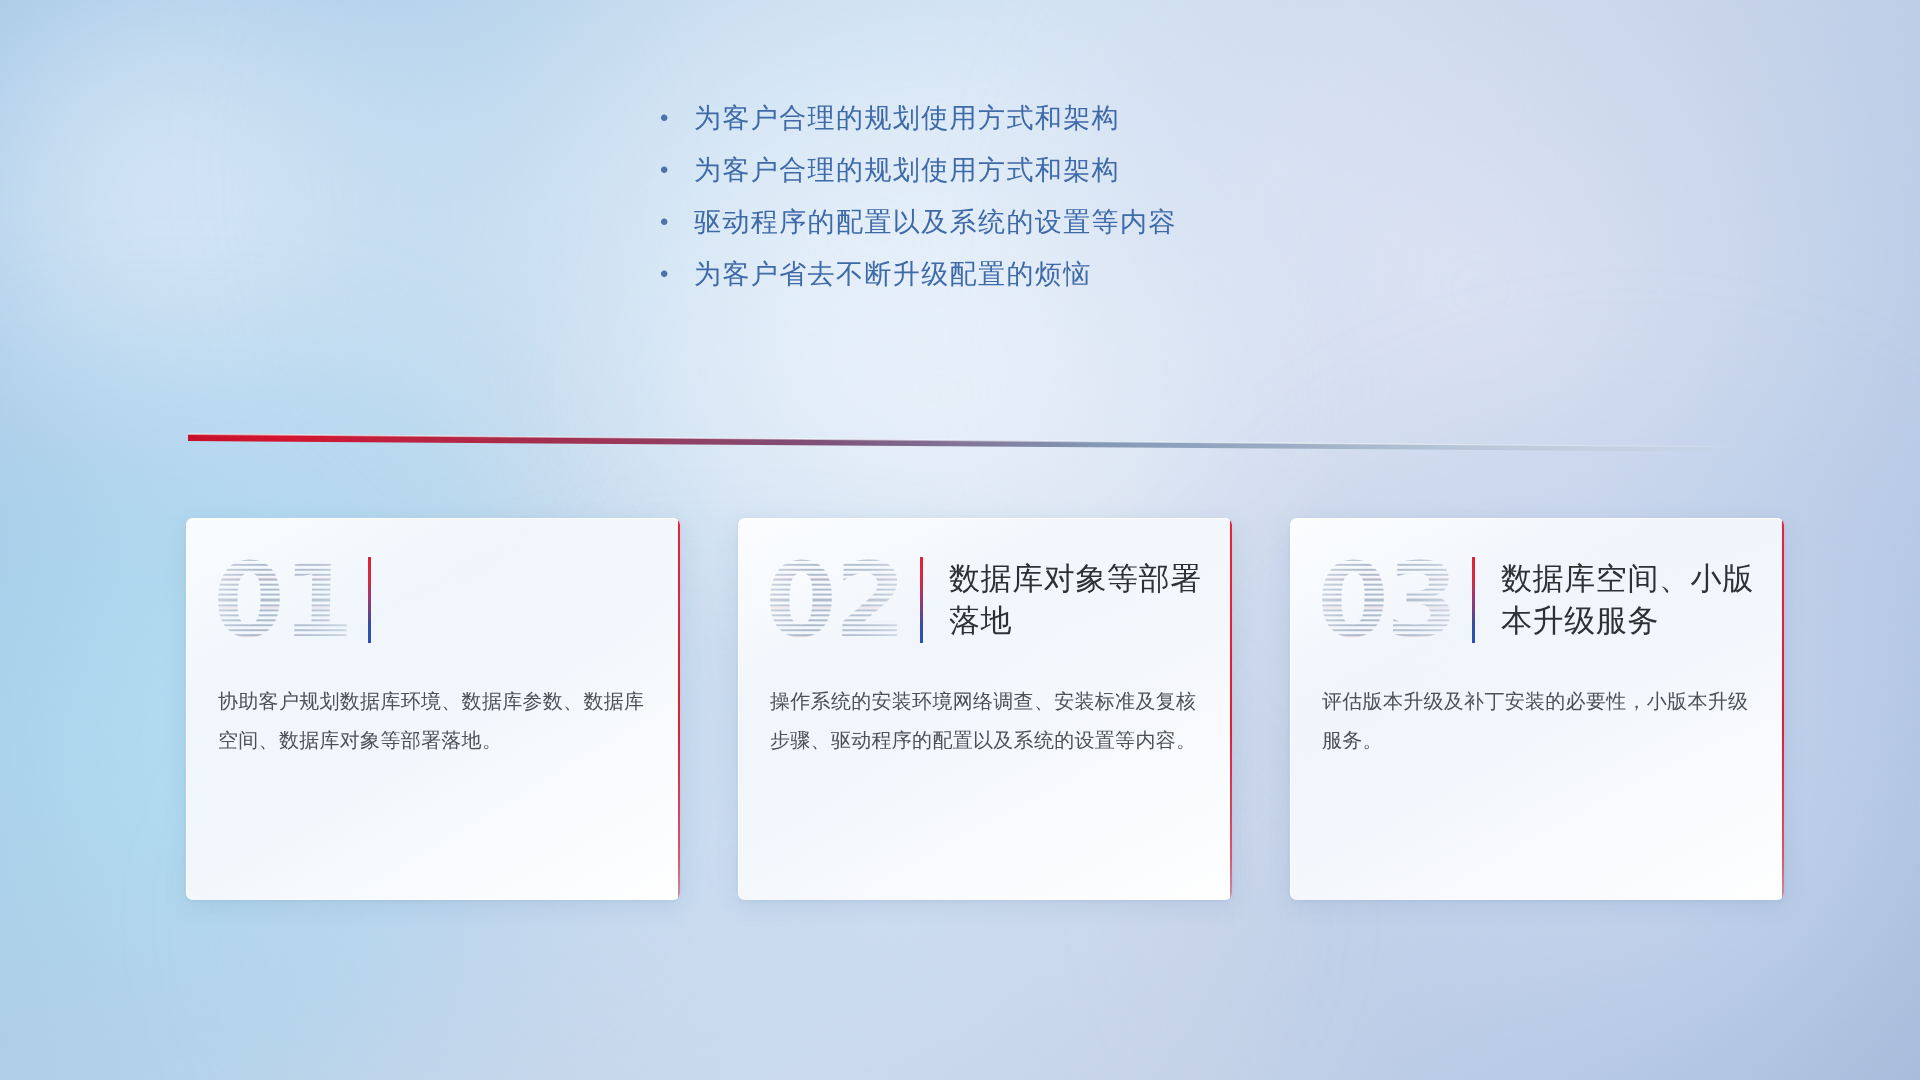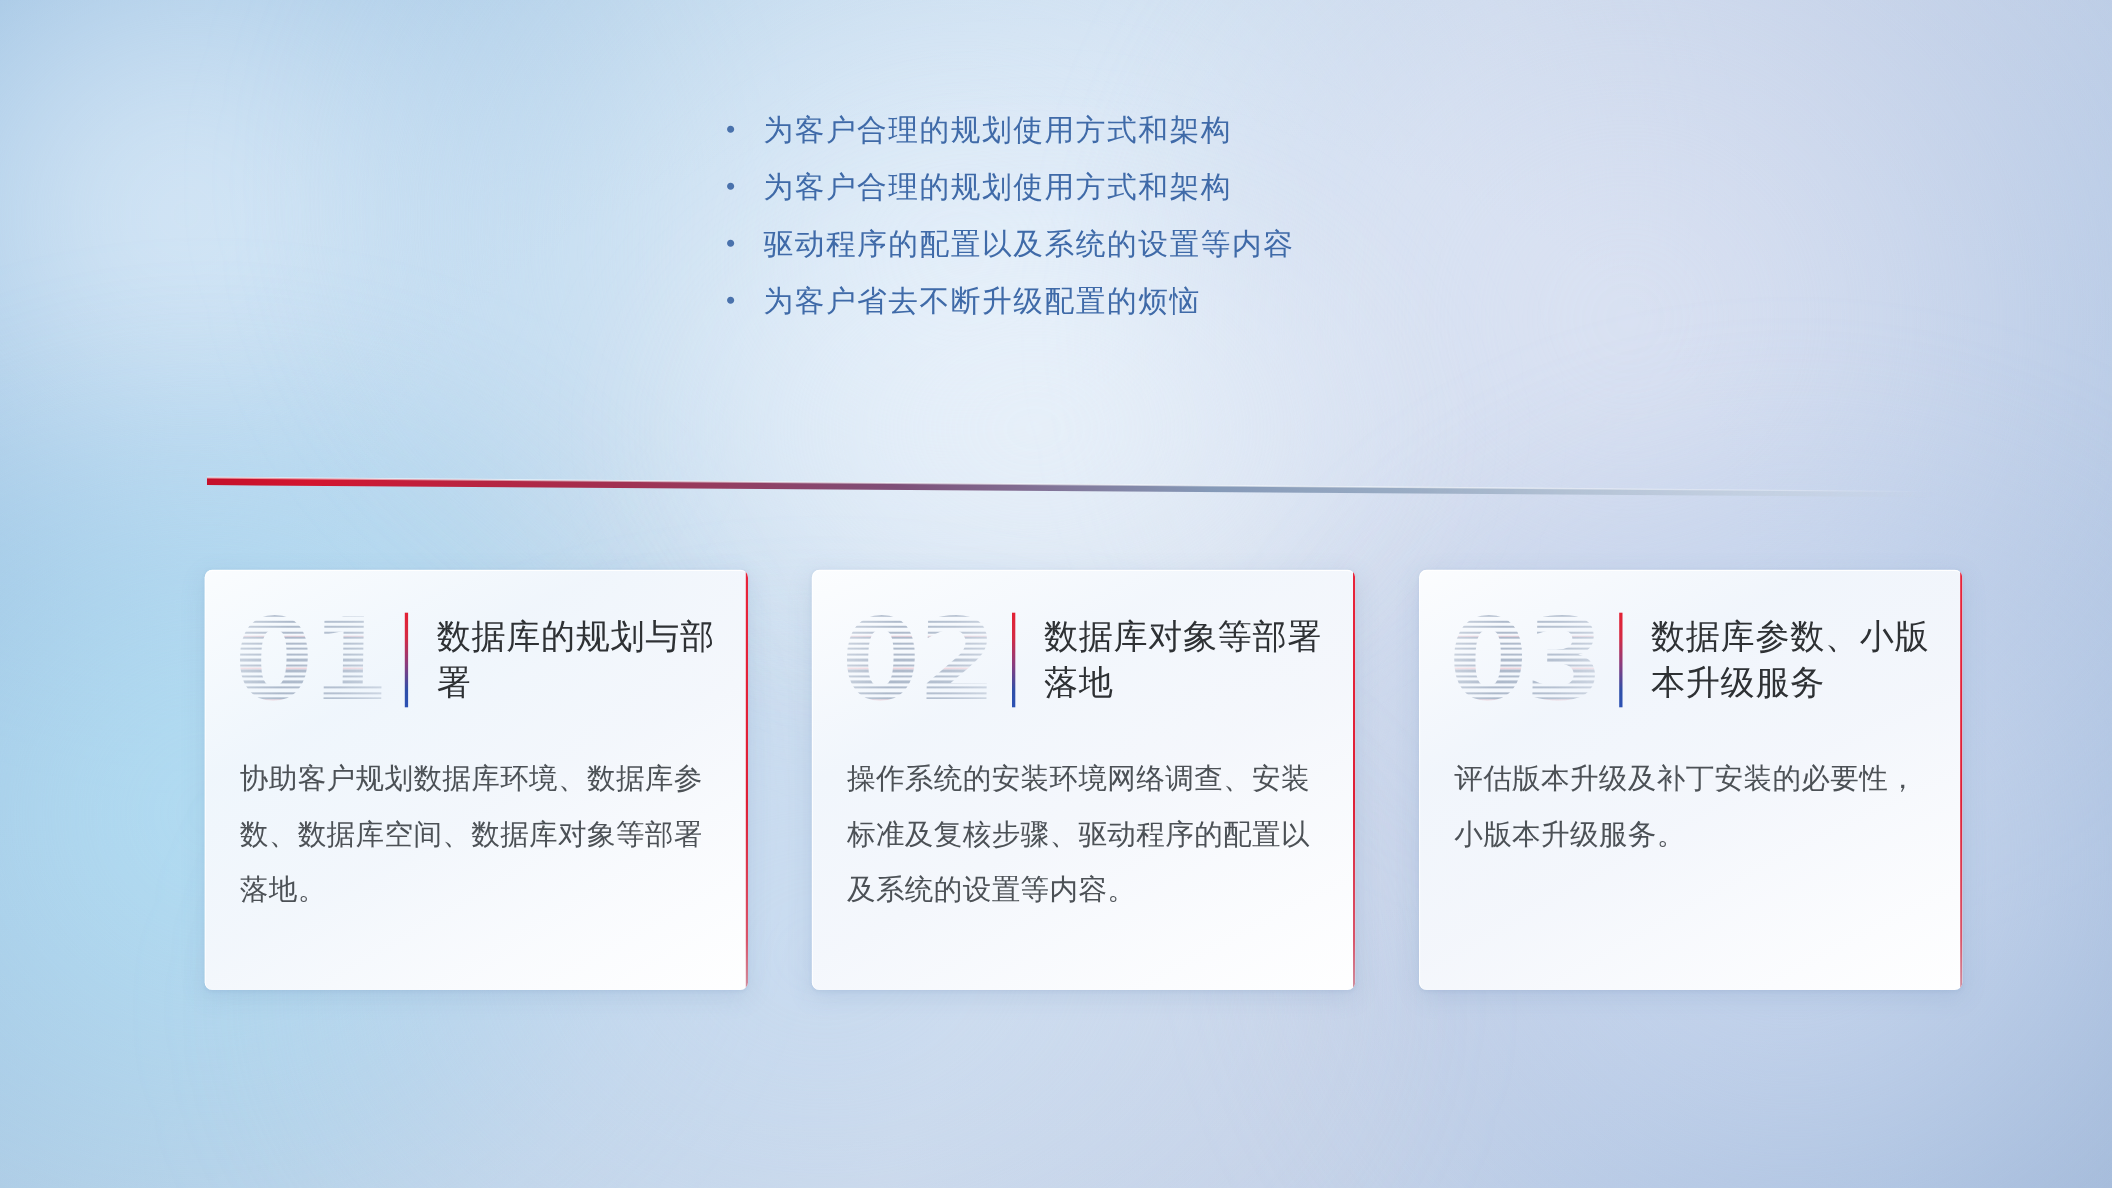--- a/index.html
+++ b/index.html
@@ -142,21 +142,21 @@
     background:linear-gradient(180deg,#e32134 0%,#d52a43 26%,#8a3c7e 55%,#2f4fa8 82%,#2b51b4 100%);
   }
   .card-title {
     flex:1 1 auto;
     font-size:31px; line-height:1.36;
     color:#2e3134; font-weight:500; letter-spacing:.6px;
     padding-right:14px;
   }
   .card-body {
     padding:0 30px 0 32px;
-    font-size:26px; line-height:1.95;
+    font-size:20px; line-height:1.95;
     color:#4c5156; letter-spacing:.3px;
   }
 </style>
 </head>
 <body>
 
 <div id="bg">
   <div class="bg-base"></div>
   <div class="glow g1"></div>
   <div class="glow g2"></div>
@@ -219,21 +219,20 @@
 
 <div id="cards">
 
   <div class="card">
     <span class="accent"></span>
     <div class="card-head">
       <div class="num">
         <span class="glyph">01</span>
       </div>
       <span class="divider"></span>
-      <div class="card-title">数据库的规划与部署</div>
     </div>
     <div class="card-body">协助客户规划数据库环境、数据库参数、数据库空间、数据库对象等部署落地。</div>
   </div>
 
   <div class="card">
     <span class="accent"></span>
     <div class="card-head">
       <div class="num">
         <span class="glyph">02</span>
       </div>
@@ -243,18 +242,18 @@
     <div class="card-body">操作系统的安装环境网络调查、安装标准及复核步骤、驱动程序的配置以及系统的设置等内容。</div>
   </div>
 
   <div class="card">
     <span class="accent"></span>
     <div class="card-head">
       <div class="num">
         <span class="glyph">03</span>
       </div>
       <span class="divider"></span>
-      <div class="card-title">数据库参数、小版本升级服务</div>
+      <div class="card-title">数据库空间、小版本升级服务</div>
     </div>
     <div class="card-body">评估版本升级及补丁安装的必要性，小版本升级服务。</div>
   </div>
 
 </div>
 
 </body></html>

